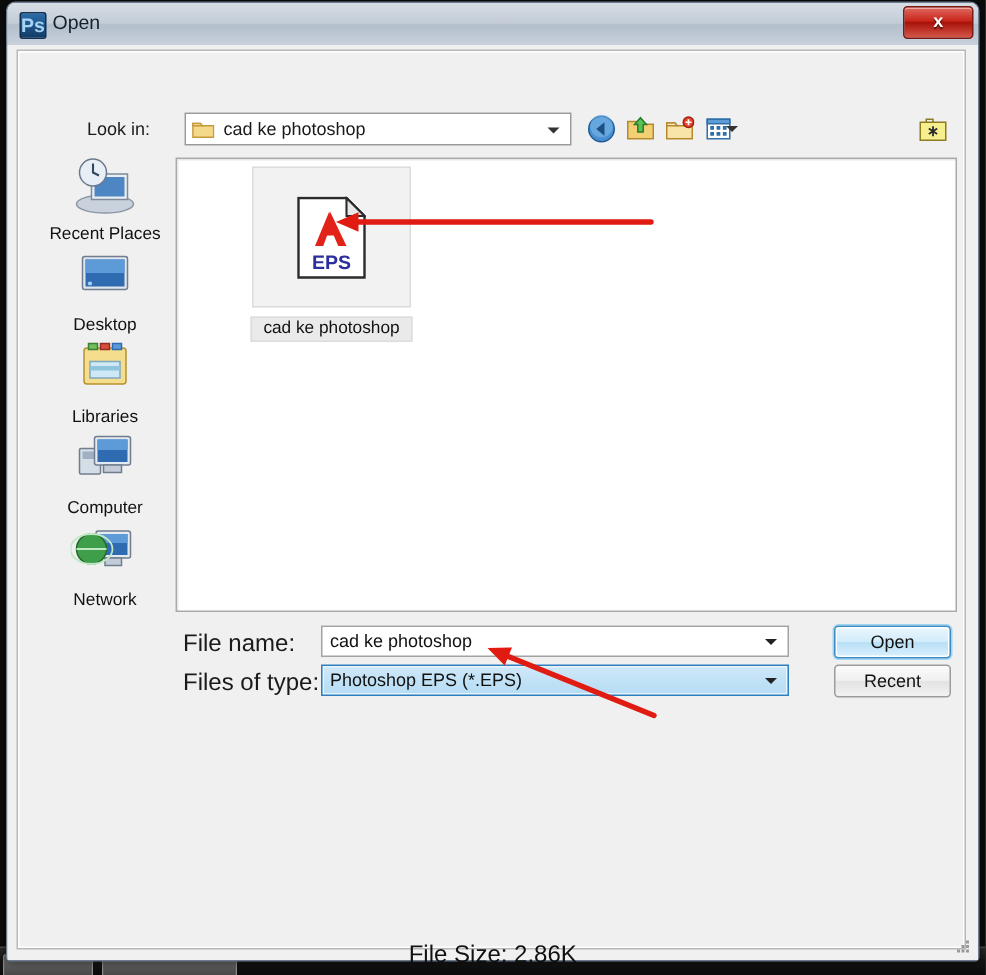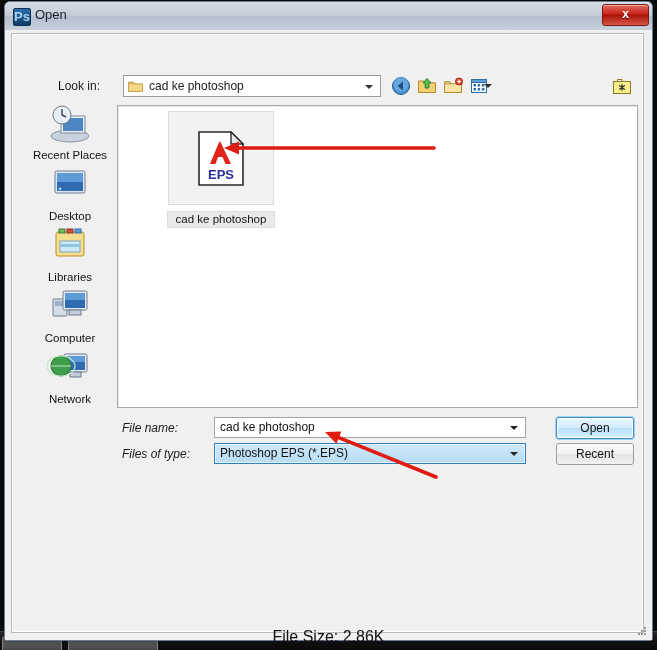--- a/index.html
+++ b/index.html
@@ -179,21 +179,21 @@
     text-align: center;
     background: #eaeaea;
     border: 1px solid #dcdcdc;
     line-height: 15px;
     box-sizing: border-box;
   }
 
   
   .form-label {
     position: absolute;
-    font-size: 12px; color: #1a1a1a; font-style: italic;
+    font-size: 16px; color: #1a1a1a;
   }
   #lbl-filename { left: 117px; top: 391px; }
   #lbl-filetype { left: 117px; top: 417px; }
 
   .combo {
     position: absolute;
     height: 21px;
     box-sizing: border-box;
     cursor: pointer;
   }

